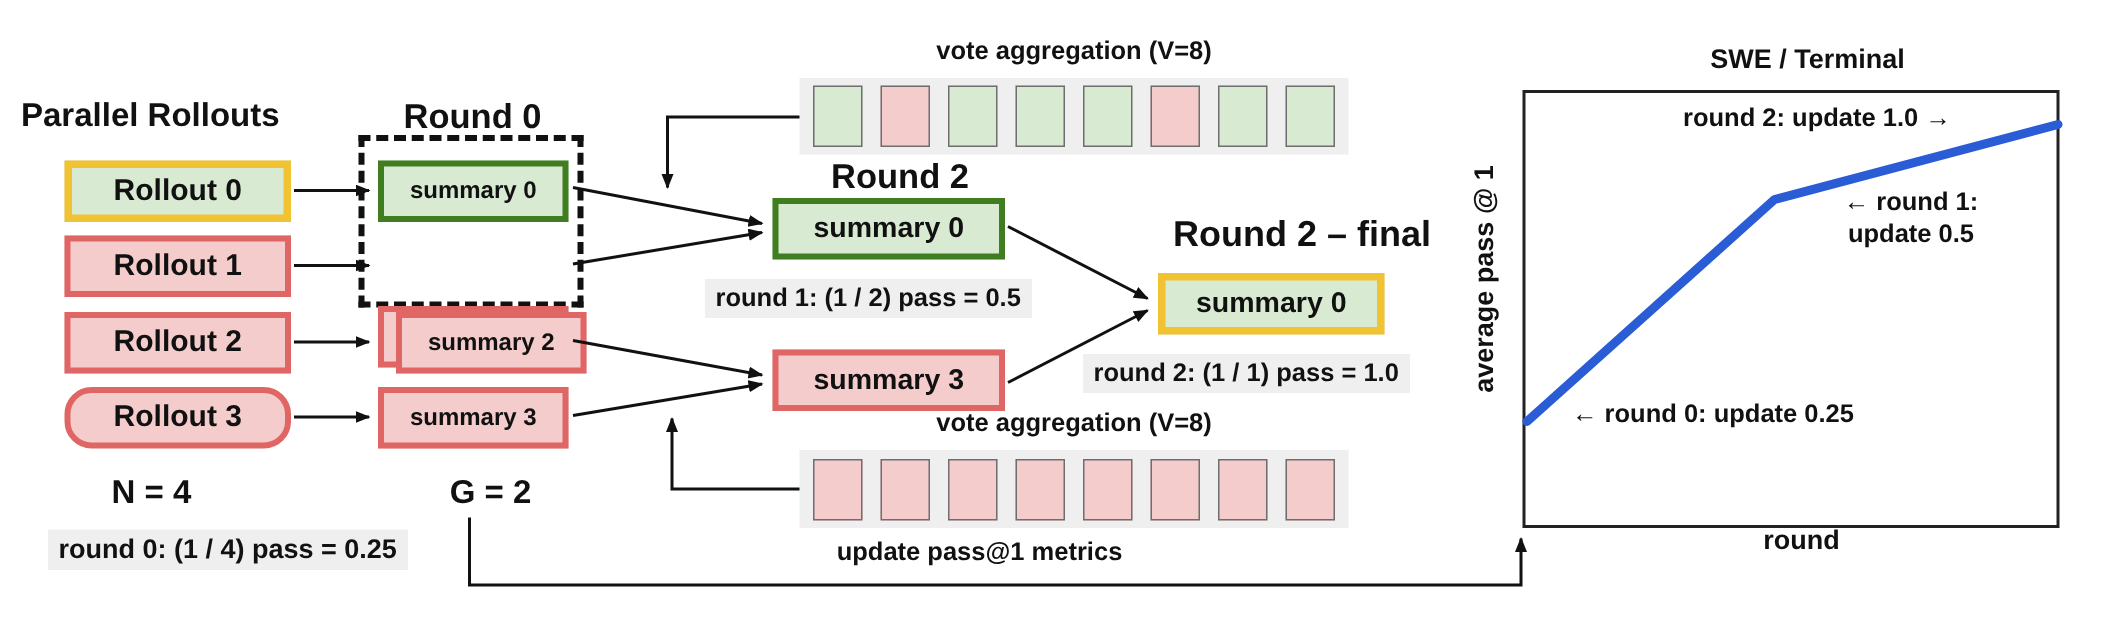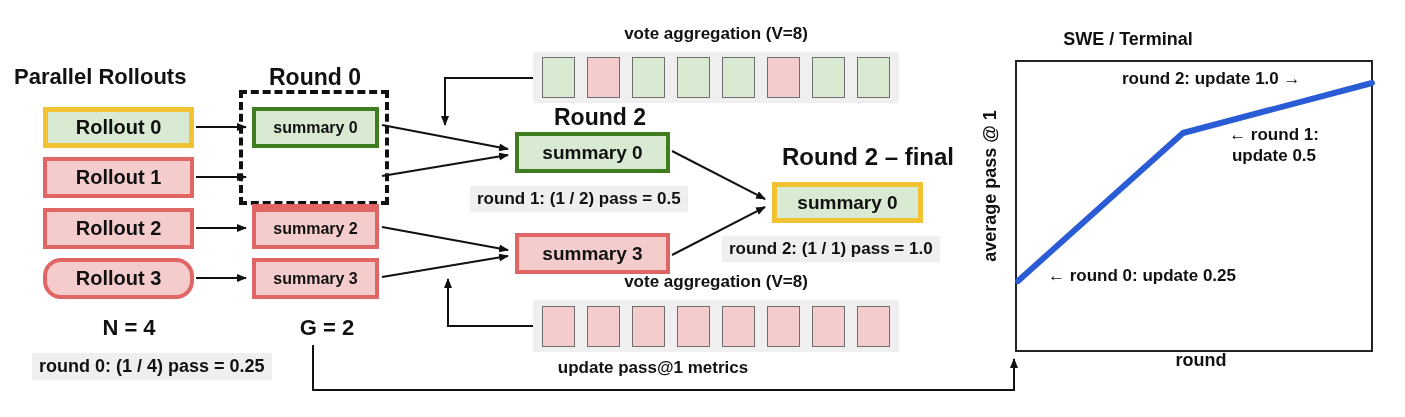--- a/index.html
+++ b/index.html
@@ -53,30 +53,30 @@
 
 <div class="canvas">
 
   <div class="abs heading" style="left:14px;top:64px;font-size:22px;">Parallel Rollouts</div>
 
   <div class="box rollout green border-gold" style="top:107px;">Rollout 0</div>
   <div class="box rollout pink border-red" style="top:157px;">Rollout 1</div>
   <div class="box rollout pink border-red" style="top:208px;">Rollout 2</div>
   <div class="box rollout pink border-red" style="top:258px;border-radius:18px;">Rollout 3</div>
 
-  <div class="abs heading center" style="left:129px;top:315px;font-size:22px;">N = 4</div>
+  <div class="abs heading center" style="left:101px;top:315px;font-size:22px;">N = 4</div>
 
   <div class="caption" style="left:32px;top:353px;font-size:18px;">round 0: (1 / 4) pass = 0.25</div>
 
   <div class="abs heading center" style="left:315px;top:64px;">Round 0</div>
   <div class="dashedbox"></div>
 
   <div class="box r0summary green border-green" style="top:107px;">summary 0</div>
   <div class="box r0summary pink border-red" style="top:157px;margin-top:47px;">summary 1</div>
-  <div class="box r0summary pink border-red" style="top:208px;">summary 2</div>
+  <div class="box r0summary pink border-red" style="top:208px;margin-left:12px;">summary 2</div>
   <div class="box r0summary pink border-red" style="top:258px;">summary 3</div>
 
   <div class="abs heading center" style="left:311px;top:315px;font-size:22px;margin-left:16px;">G = 2</div>
 
   <div class="strip-label center" style="left:716px;top:24px;">vote aggregation (V=8)</div>
   <div class="vote-strip" style="top:52px;height:51px;">
     <div class="green"></div>
     <div class="pink"></div>
     <div class="green"></div>
     <div class="green"></div>
@@ -101,21 +101,21 @@
     <div class="pink"></div>
     <div class="pink"></div>
     <div class="pink"></div>
   </div>
   <div class="strip-label center" style="left:653px;top:358px;">update pass@1 metrics</div>
 
   <div class="abs heading center" style="left:868px;top:143px;font-size:24px;">Round 2 – final</div>
   <div class="box bigsummary green border-gold" style="left:772px;top:182px;width:151px;">summary 0</div>
   <div class="caption" style="left:722px;top:236px;">round 2: (1 / 1) pass = 1.0</div>
 
-  <div class="chart-text center" style="left:1128px;top:29px;font-size:18px;">SWE / Terminal</div>
+  <div class="chart-text center" style="left:1205px;top:29px;font-size:18px;">SWE / Terminal</div>
   <div class="chart-frame"></div>
   <div class="ylabel">average pass @ 1</div>
   <div class="chart-text center" style="left:1193px;top:350px;font-size:18px;padding-left:16px;">round</div>
   <div class="chart-text" style="left:1122px;top:69px;">round 2: update 1.0 →</div>
   <div class="chart-text ann-multiline center" style="left:1274px;top:124px;">← round 1:
 update 0.5</div>
   <div class="chart-text" style="left:1048px;top:266px;">← round 0: update 0.25</div>
 
   <svg class="overlay" width="1405" height="417" viewBox="0 0 1405 417">
     <defs>

